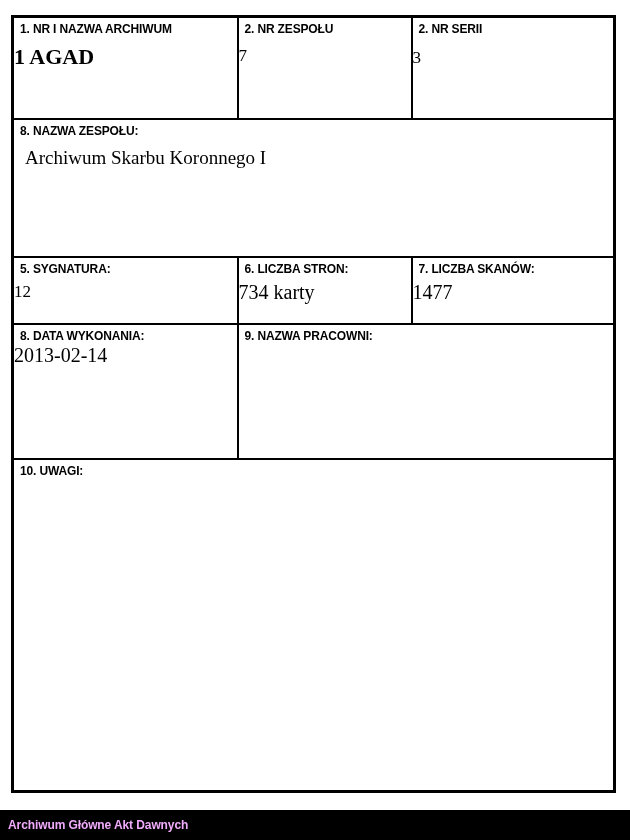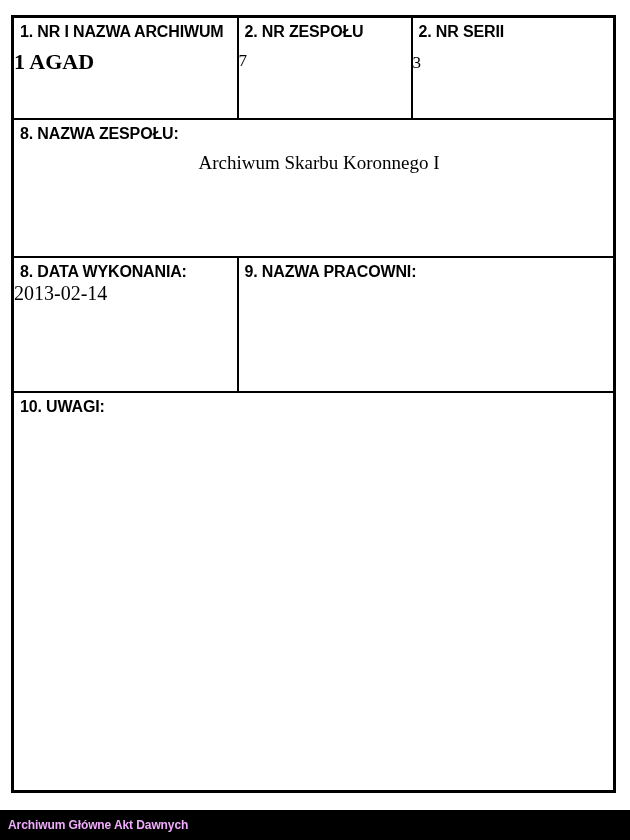--- a/index.html
+++ b/index.html
@@ -51,21 +51,21 @@
     position: relative;
     width: 100%;
     height: 100%;
     box-sizing: border-box;
   }
 
   .cell-label {
     display: block;
     font-family: "Liberation Sans", sans-serif;
     font-weight: bold;
-    font-size: 16px;
+    font-size: 12px;
     letter-spacing: -0.15px;
     color: #000000;
     padding: 5px 8px 0 6px;
     line-height: 1.1;
     white-space: nowrap;
   }
 
   .cell-value {
     display: block;
     font-family: "Liberation Serif", serif;
@@ -83,21 +83,21 @@
     font-weight: bold;
     font-size: 22px;
     margin-top: 8px;
   }
   .val-r1-small {
     margin-top: 12px;
   }
 
   
   .val-left {
-    text-align: center;
+    text-align: left;
     padding-left: 11px;
     font-family: "Liberation Serif", serif;
     font-size: 19px;
     margin-top: 9px;
   }
 
   
   .val-r3 {
     margin-top: 6px;
   }
@@ -168,20 +168,40 @@
 
       <tr>
         <td colspan="3" style="height:136px">
           <div class="cell-inner">
             <span class="cell-label">8. NAZWA ZESPOŁU:</span>
             <span class="cell-value val-left">Archiwum Skarbu Koronnego I</span>
           </div>
         </td>
       </tr>
 
+      <tr>
+        <td style="height:65px">
+          <div class="cell-inner">
+            <span class="cell-label">5. SYGNATURA:</span>
+            <span class="cell-value val-r3">12</span>
+          </div>
+        </td>
+        <td>
+          <div class="cell-inner">
+            <span class="cell-label">6. LICZBA STRON:</span>
+            <span class="cell-value val-r3-big">734 karty</span>
+          </div>
+        </td>
+        <td class="shaded">
+          <div class="cell-inner">
+            <span class="cell-label">7. LICZBA SKANÓW:</span>
+            <span class="cell-value val-r3-big">1477</span>
+          </div>
+        </td>
+      </tr>
 
       <tr>
         <td class="shaded" style="height:133px">
           <div class="cell-inner">
             <span class="cell-label">8. DATA WYKONANIA:</span>
             <span class="cell-value val-date">2013-02-14</span>
           </div>
         </td>
         <td colspan="2">
           <div class="cell-inner">

